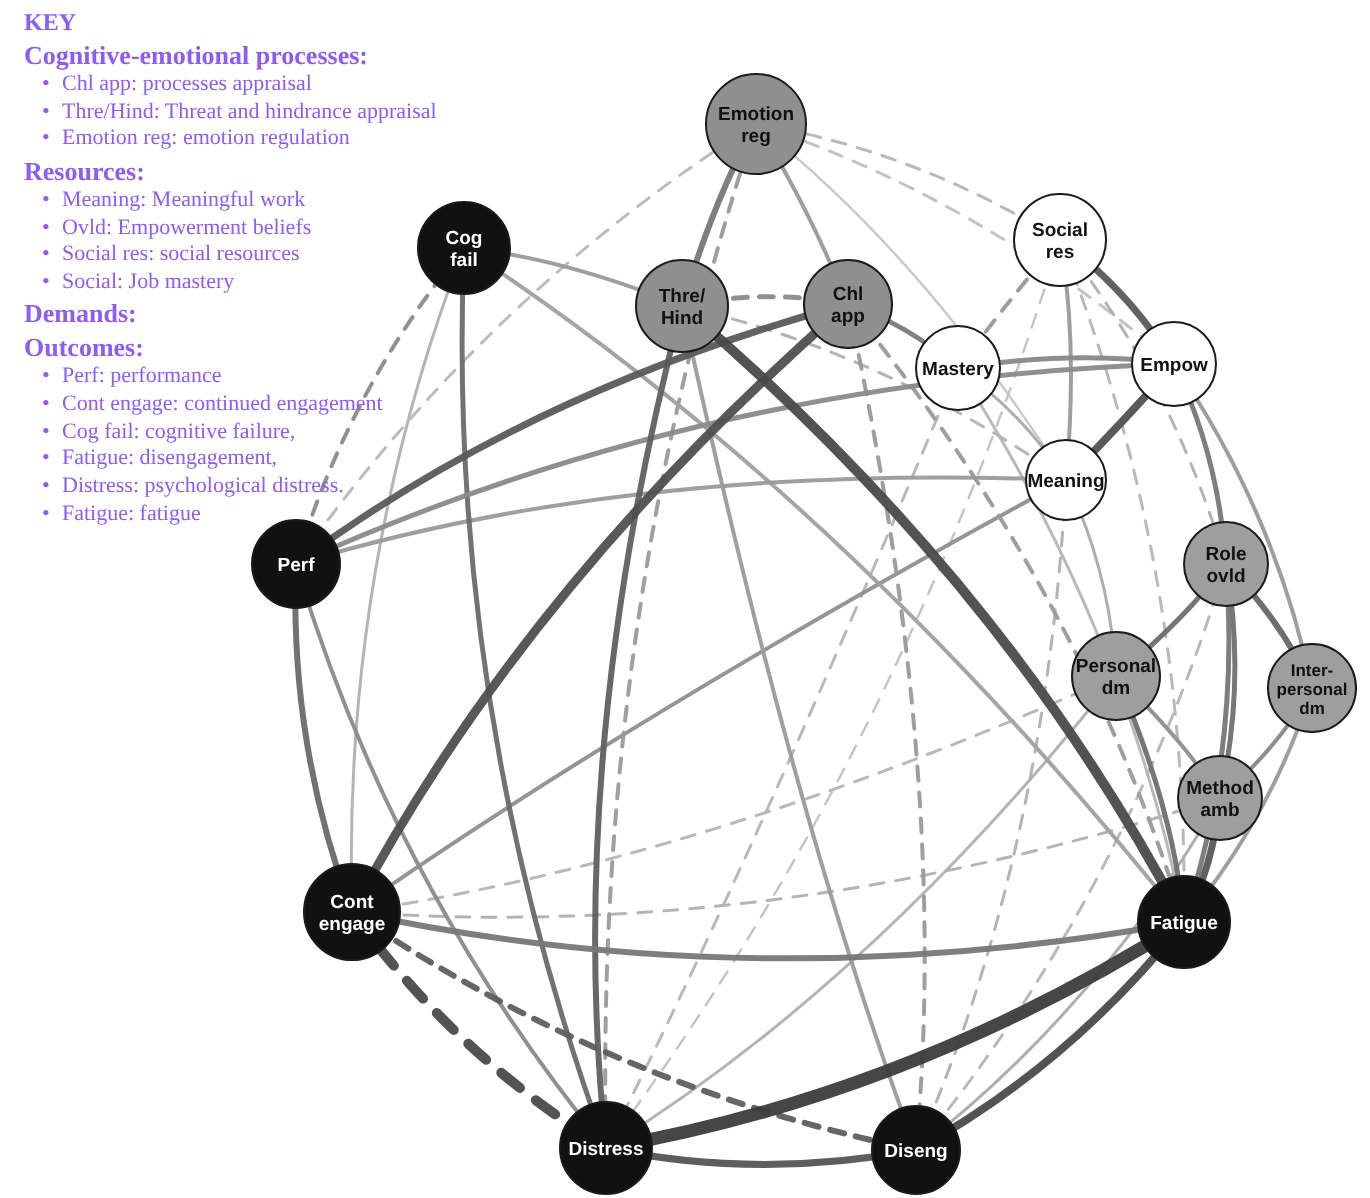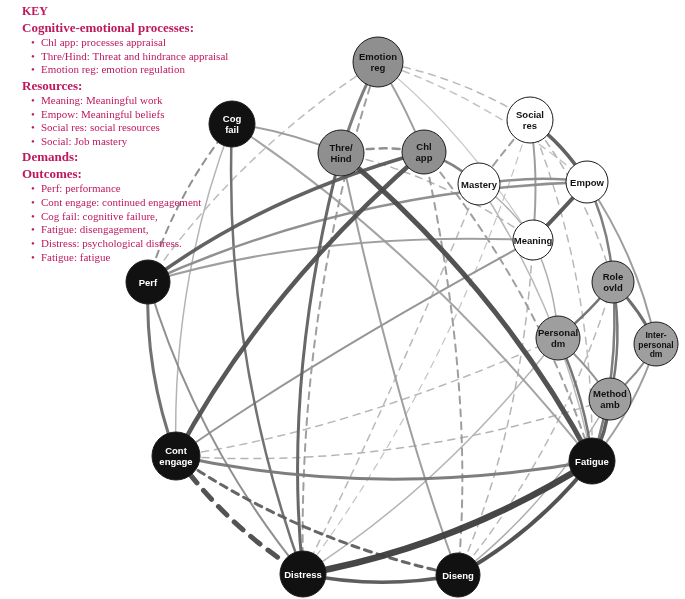--- a/index.html
+++ b/index.html
@@ -2,21 +2,21 @@
 <html><head>
 <meta charset="utf-8">
 <style>
   html,body{margin:0;padding:0;}
   body{
     width:685px;height:599px;position:relative;background:#ffffff;
     font-family:"Liberation Serif",serif;overflow:hidden;
   }
   #network-svg{position:absolute;left:0;top:0;z-index:1;}
   #network-svg text{font-family:"Liberation Sans",sans-serif;}
-  .key{position:absolute;left:22px;top:4px;width:232px;z-index:2;color:#be185d;}
+  .key{position:absolute;left:12px;top:4px;width:232px;z-index:2;color:#8b5cf6;}
   .key-title{font-weight:bold;font-size:12px;margin-bottom:1px;}
   .key-heading{font-weight:bold;font-size:13px;margin-top:1px;}
   .key ul{list-style:none;margin:0 0 1px 0;padding:0 0 0 6px;}
   .key li{font-size:11px;line-height:1.24;padding-left:13px;position:relative;}
   .key li::before{content:"\2022";position:absolute;left:3px;}
 </style>
 </head>
 <body>
 
 <svg id="network-svg" width="685" height="599" viewBox="0 0 685 599">
@@ -161,21 +161,21 @@
       <li>Chl app: processes appraisal</li>
       <li>Thre/Hind: Threat and hindrance appraisal</li>
       <li>Emotion reg: emotion regulation</li>
     </ul>
   </div>
 
   <div class="key-section">
     <div class="key-heading">Resources:</div>
     <ul>
       <li>Meaning: Meaningful work</li>
-      <li>Empow: Meaningful beliefs</li>
+      <li>Ovld: Empowerment beliefs</li>
       <li>Social res: social resources</li>
       <li>Social: Job mastery</li>
     </ul>
   </div>
 
   <div class="key-section">
     <div class="key-heading">Demands:</div>
   </div>
 
   <div class="key-section">

